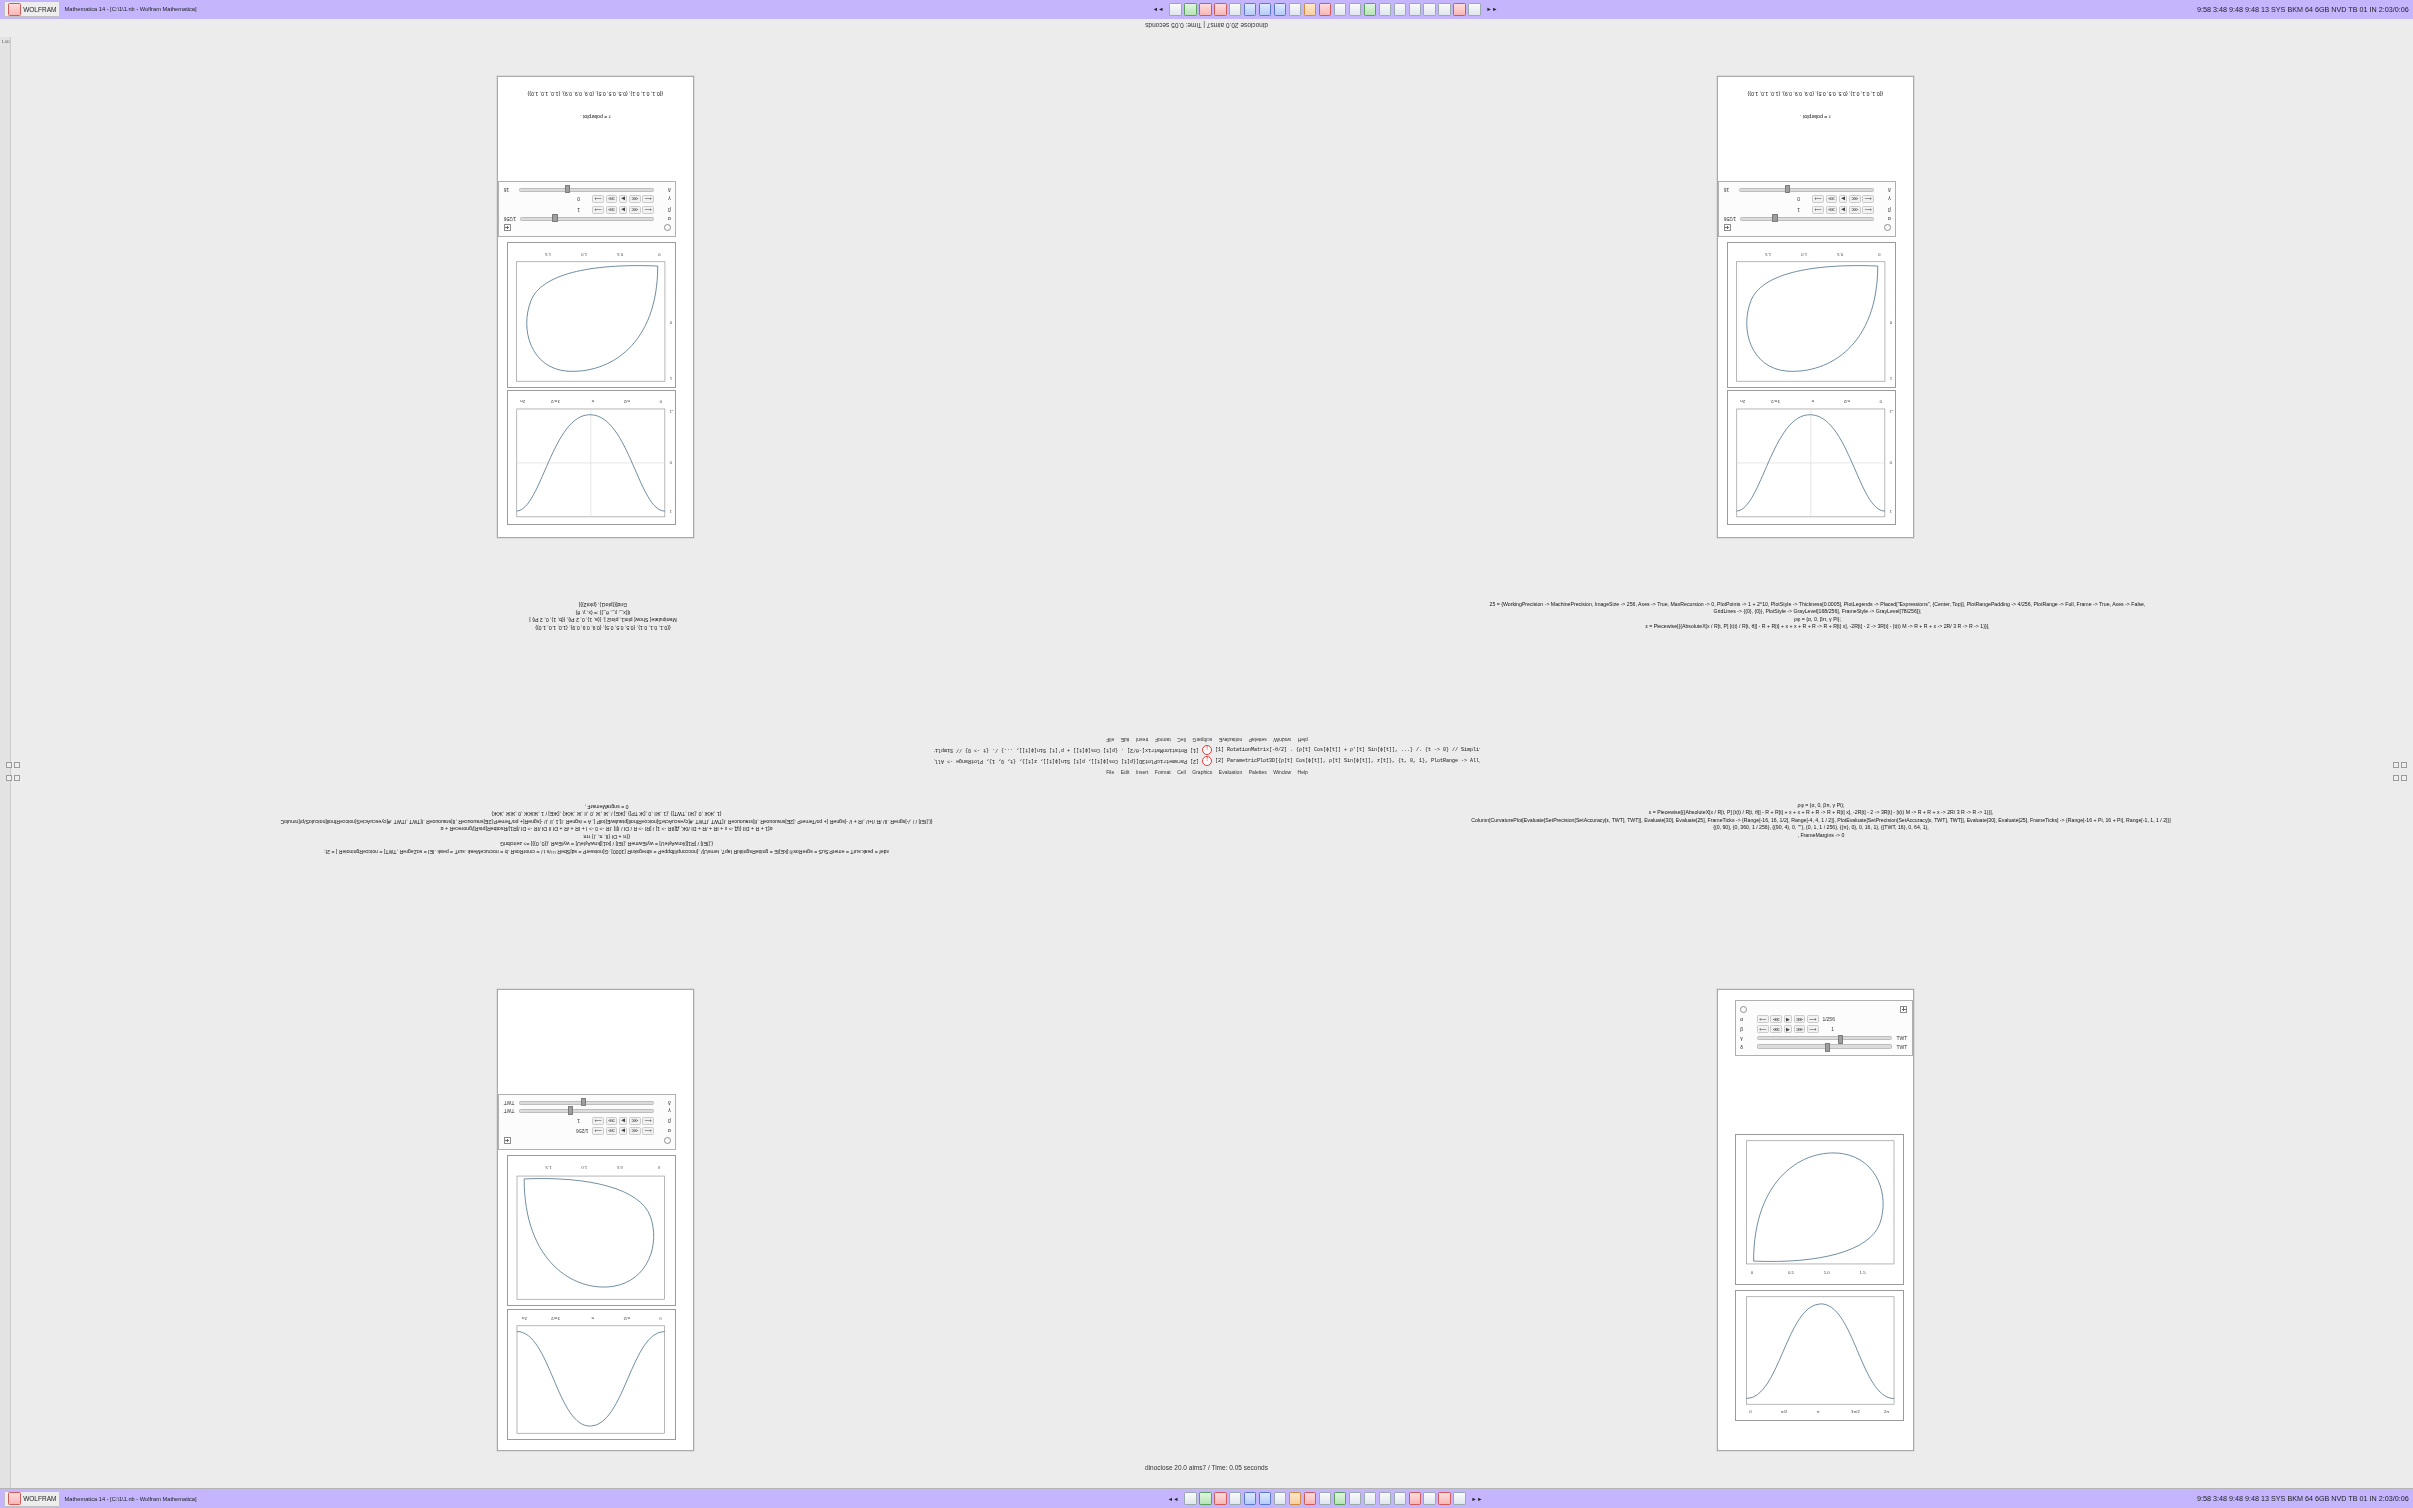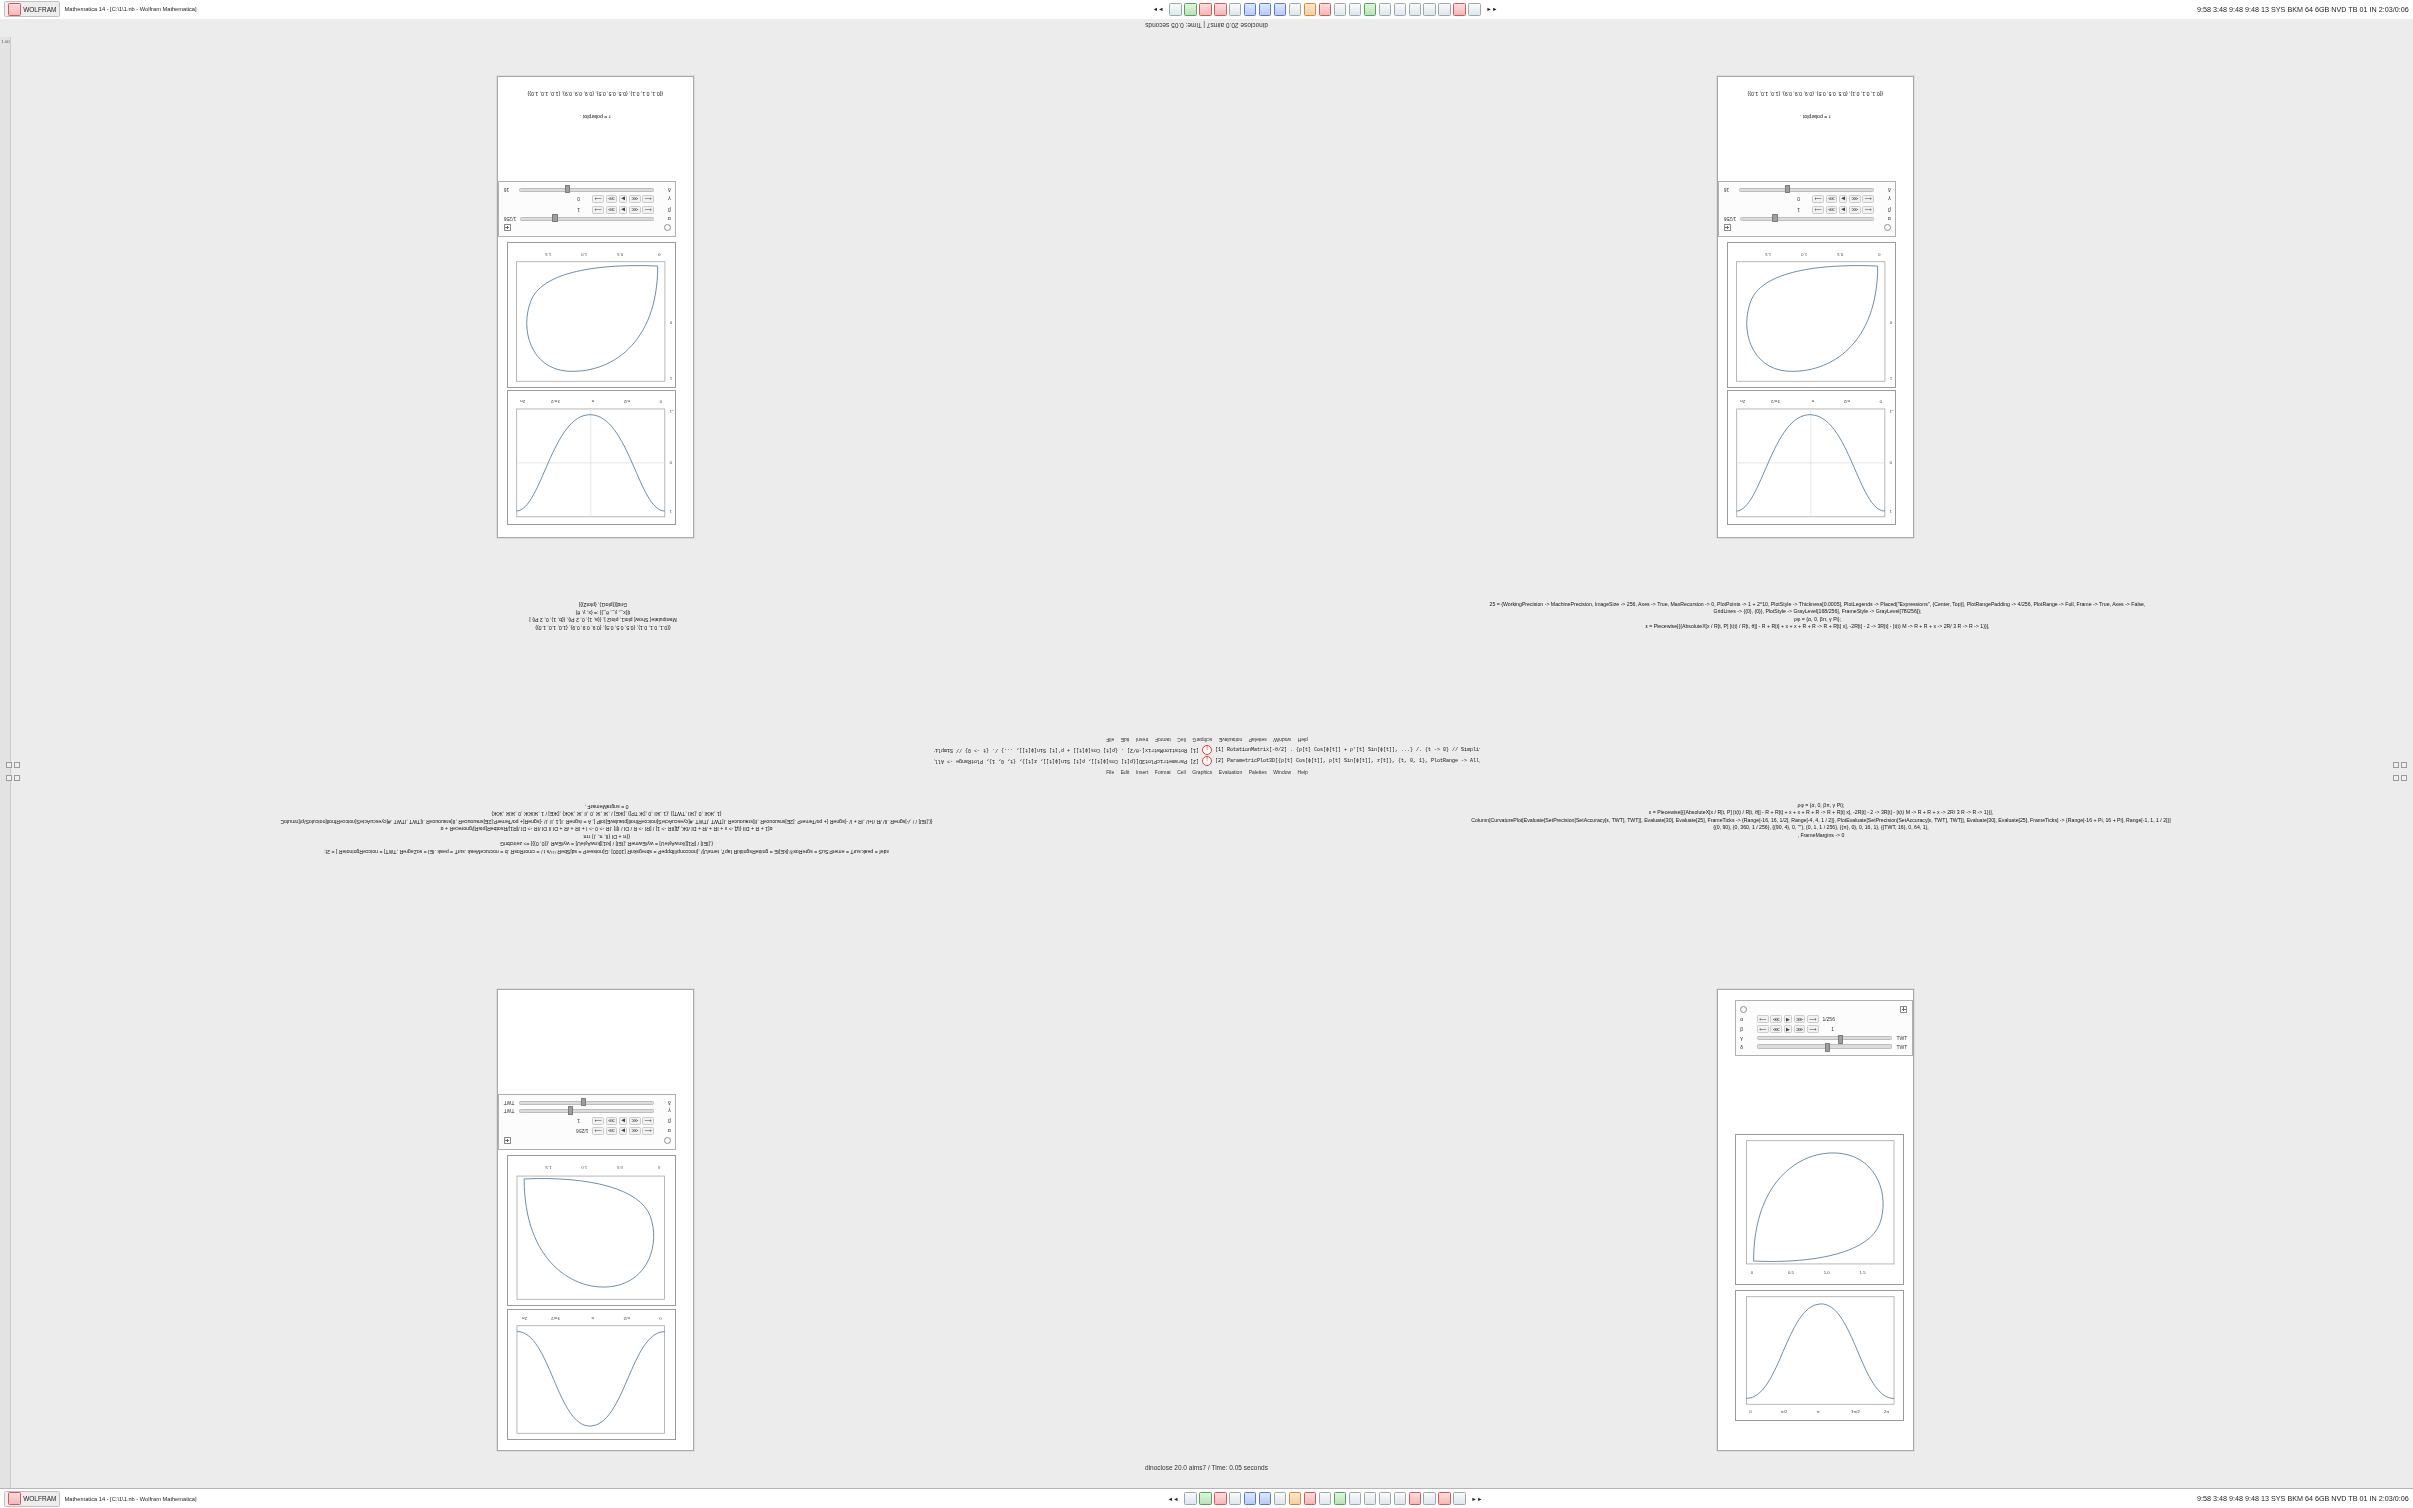--- a/index.html
+++ b/index.html
@@ -1,20 +1,20 @@
 <!DOCTYPE html>
 <html style="font-size:11.5px"><head>
 <meta charset="utf-8">
 <style>
   html,body{margin:0;padding:0;background:#d9d9d9;}
   body{width:2413px;height:1508px;overflow:hidden;font-family:"Liberation Sans",sans-serif;}
   .screen{position:relative;width:2413px;height:1508px;background:#e8e8e8;}
 
   
-  .panel{position:absolute;left:0;width:2413px;height:18.7px;background:#ffffff;border-bottom:0.7px solid #b5b5b5;
+  .panel{position:absolute;left:0;width:2413px;height:18.7px;background:#c4b5fd;border-bottom:0.7px solid #b5b5b5;
          display:flex;align-items:center;font-size:7.2px;color:#222;}
   .panel.top{top:0;}
   .panel.bottom{bottom:0;border-bottom:none;border-top:0.7px solid #b5b5b5;}
   .panel .left{display:flex;align-items:center;gap:4.3px;padding-left:4.3px;width:546px;}
   .panel .center{flex:1;display:flex;align-items:center;justify-content:center;gap:2.2px;}
   .panel .right{display:flex;align-items:center;gap:5.7px;padding-right:4.3px;justify-content:flex-end;width:309px;}
   .appbtn{display:flex;align-items:center;gap:2.2px;padding:0.7px 2.9px;border:0.7px solid #c2c2c2;background:#ededed;border-radius:1.4px;font-size:6.5px;}
   .mini{width:10.8px;height:10.8px;border-radius:1.4px;border:0.7px solid #9aa;background:linear-gradient(#fafafa,#dfe6ee);display:inline-block;}
   .mini.red{background:linear-gradient(#ffdcdc,#f7b6b6);border-color:#d05a5a;}
   .mini.grn{background:linear-gradient(#dff6df,#b6e3b6);border-color:#5aa05a;}

